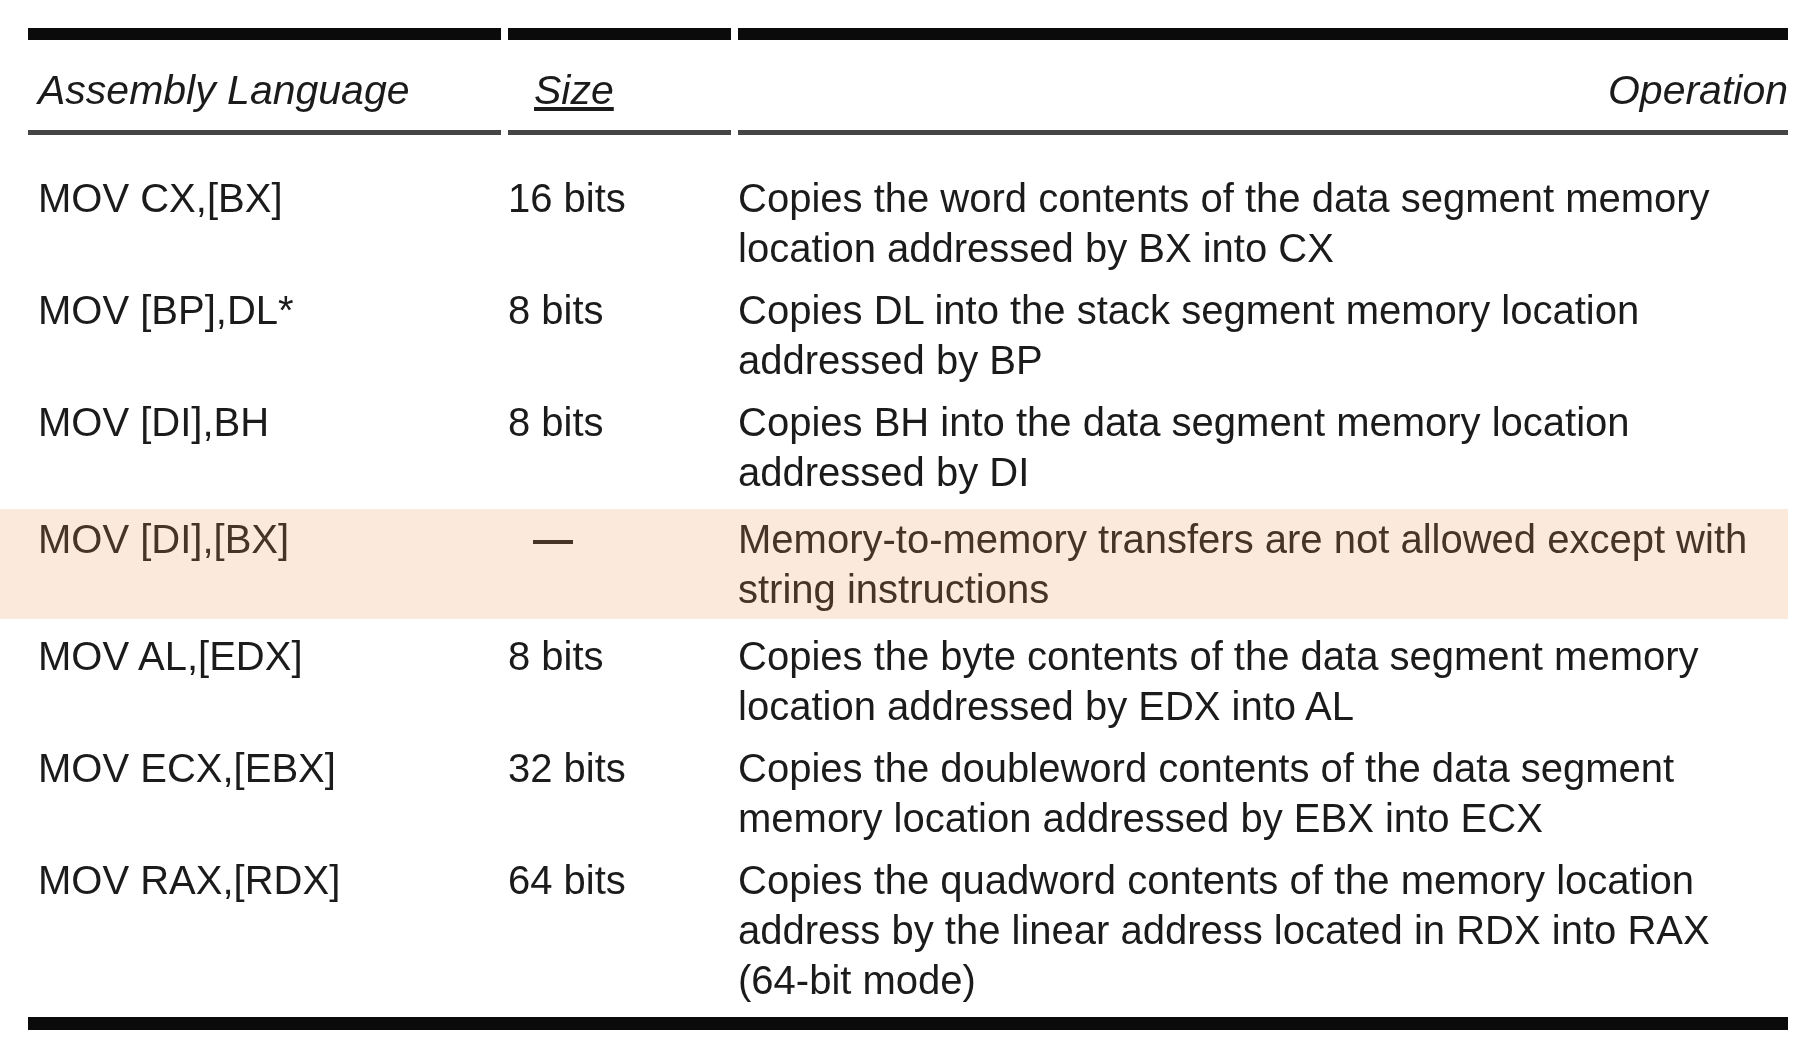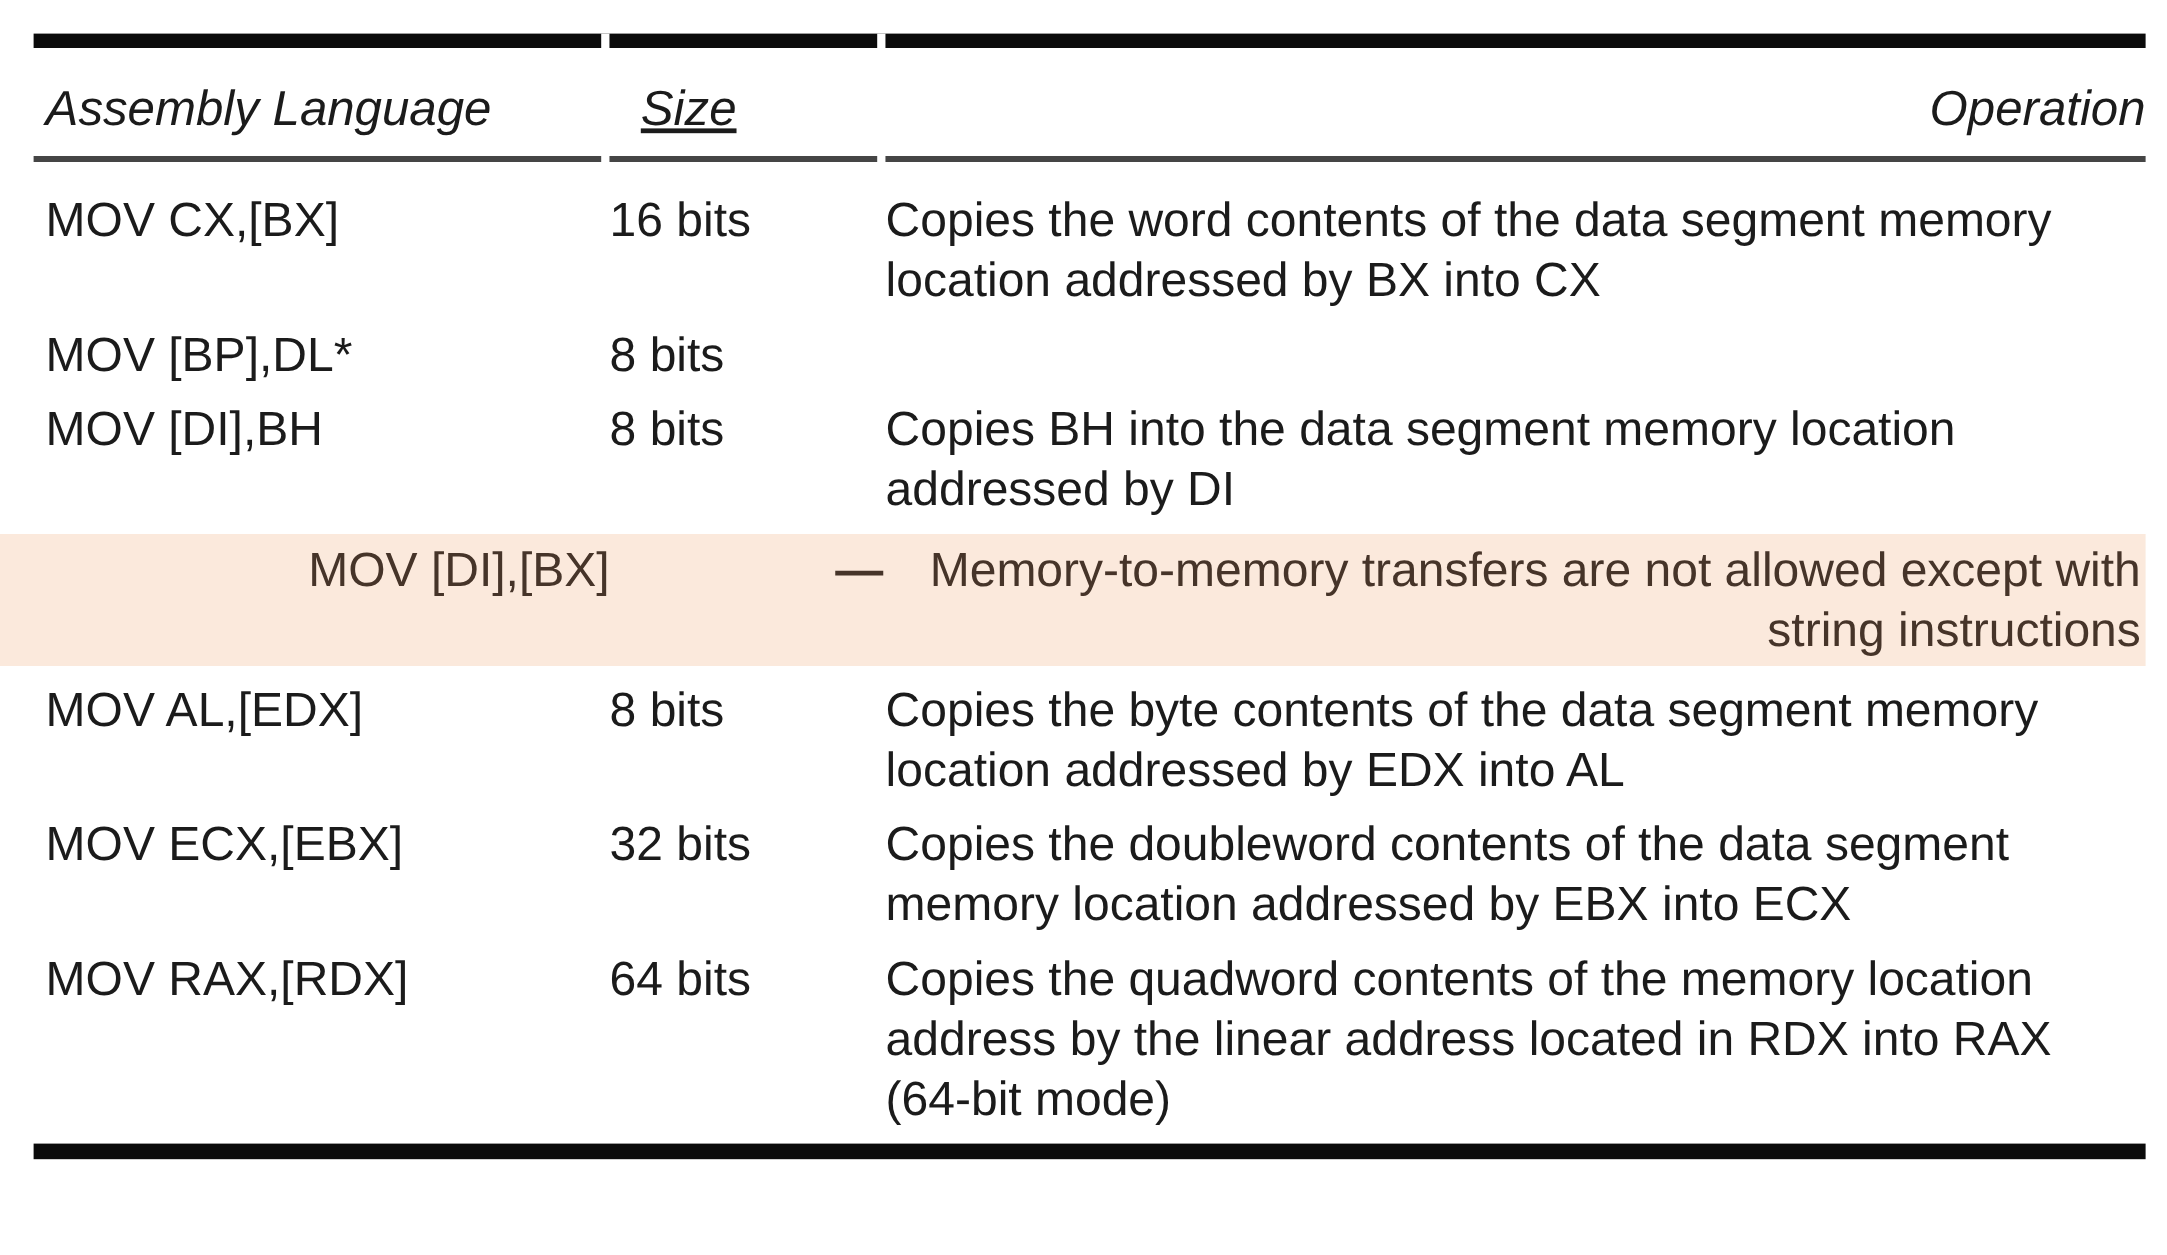--- a/index.html
+++ b/index.html
@@ -34,34 +34,33 @@
 
   .header-row{
     font-style:italic;
     font-size:41px; line-height:50px;
     padding:25px 0 15px 0;
   }
   .header-row .c1{ padding-left:10px; }
   .header-row .c2{ padding-left:26px;text-decoration:underline; }
   .header-row .c3{ text-align:right; }
 
-  .tbody{ padding-top:24px; }
+  .tbody{ padding-top:38px; }
   .row{
     font-size:40px; line-height:50px;
     margin-bottom:12px;
   }
   .row .c1{ padding-left:10px; white-space:nowrap; }
   .row .c2{ white-space:nowrap; }
   .row .c3{ padding-right:4px; }
   .row.highlight{
     background:var(--hl-bg);
     color:var(--hl-text);
     margin-left:-28px;
     padding:5px 0 5px 28px;
-    text-align:right;
   }
   .row .c2.dash{ padding-left:25px; font-weight:600; letter-spacing:2px; }
 </style>
 </head>
 <body>
 
 <div class="table">
 
   <div class="rule">
     <div class="seg s1"></div>
@@ -84,20 +83,21 @@
   <div class="tbody">
   <div class="grid row">
     <div class="c1">MOV CX,[BX]</div>
     <div class="c2">16 bits</div>
     <div class="c3">Copies the word contents of the data segment memory location addressed by BX into CX</div>
   </div>
 
   <div class="grid row">
     <div class="c1">MOV [BP],DL*</div>
     <div class="c2">8 bits</div>
+    <div class="c3">Copies DL into the stack segment memory location addressed by BP</div>
   </div>
 
   <div class="grid row">
     <div class="c1">MOV [DI],BH</div>
     <div class="c2">8 bits</div>
     <div class="c3">Copies BH into the data segment memory location addressed by DI</div>
   </div>
 
   <div class="grid row highlight">
     <div class="c1">MOV [DI],[BX]</div>

